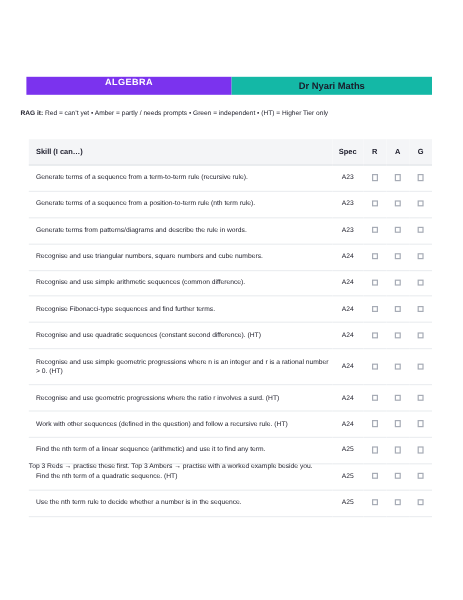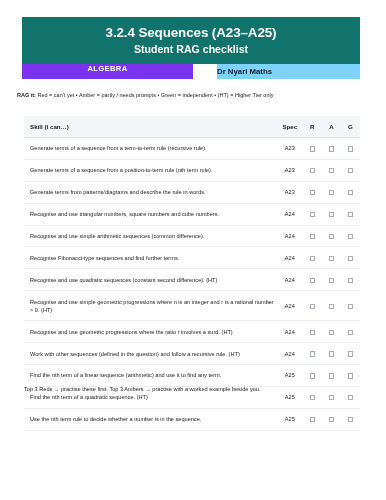--- a/index.html
+++ b/index.html
@@ -73,22 +73,22 @@
   .topic-chip-label {
     color: #ffffff;
     font-size: 7.6px;
     font-weight: bold;
     letter-spacing: 0.35px;
   }
   .author-cell {
     flex: 1;
     display: flex;
     align-items: center;
-    background: #7dd3fc;
-    margin-left: 24px;
+    justify-content: center;
+    background: #14b8a6;
   }
   .author-label {
     color: #1b1b2a;
     font-size: 7.8px;
     font-weight: bold;
   }
 
   
   .legend {
     position: absolute;
@@ -177,24 +177,20 @@
     color: #23232f;
     line-height: 1.3;
     white-space: nowrap;
   }
 </style>
 </head>
 <body>
 
 <div class="page">
 
-  <div class="header-band">
-    <div class="header-title">3.2.4 Sequences (A23–A25)</div>
-    <div class="header-sub">Student RAG checklist</div>
-  </div>
 
   <div class="topic-row">
     <div class="topic-chip">
       <span class="topic-chip-label">ALGEBRA</span>
     </div>
     <div class="author-cell">
       <span class="author-label">Dr Nyari Maths</span>
     </div>
   </div>
 

